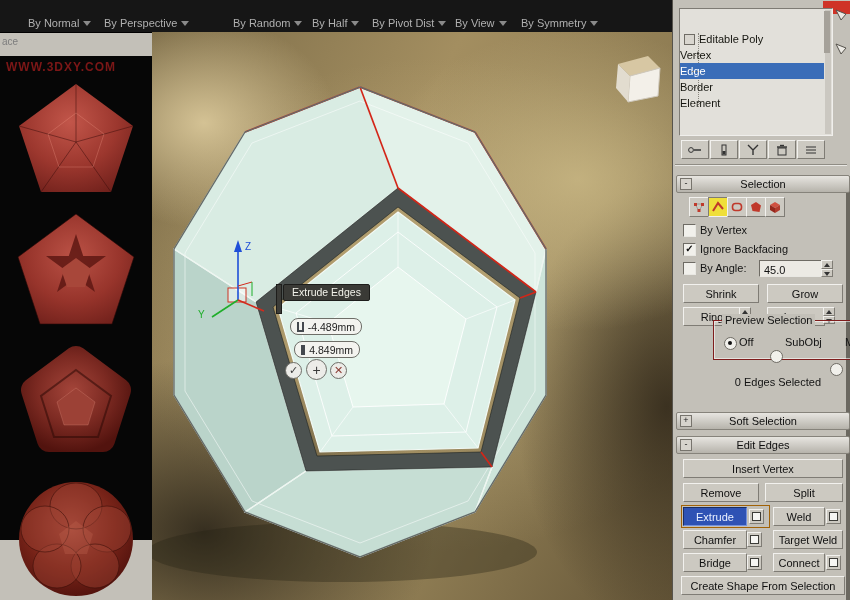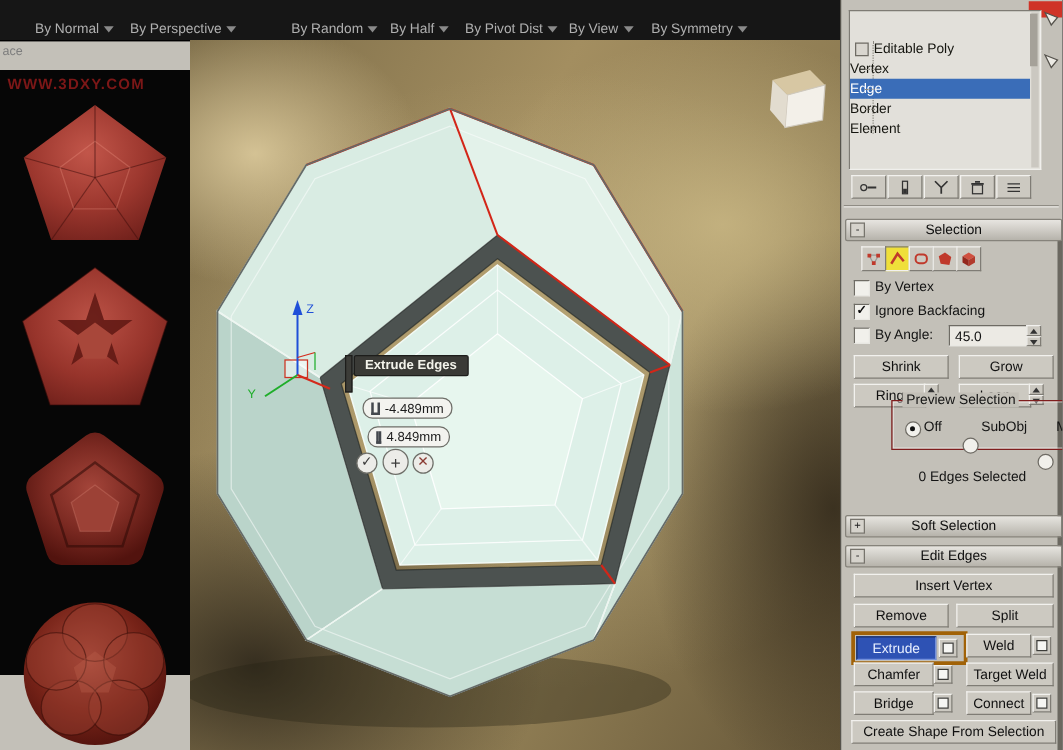--- a/index.html
+++ b/index.html
@@ -25,21 +25,21 @@
     background:
       radial-gradient(ellipse 190px 150px at 10% 16%, rgba(216,198,152,.95), rgba(216,198,152,0) 70%),
       radial-gradient(ellipse 280px 210px at 82% 26%, rgba(201,183,132,.85), rgba(201,183,132,0) 72%),
       radial-gradient(ellipse 200px 300px at 99% 66%, rgba(52,43,28,.9), rgba(52,43,28,0) 75%),
       radial-gradient(ellipse 320px 240px at 10% 88%, rgba(48,41,28,.95), rgba(48,41,28,0) 72%),
       radial-gradient(ellipse 430px 330px at 55% 48%, rgba(208,190,140,.5), rgba(208,190,140,0) 75%),
       linear-gradient(118deg,#7c6c48,#a38e60 38%,#8d7b52 68%,#655638);}
 
   
   .caddy-label{position:absolute;left:131px;top:252px;height:15px;line-height:15px;background:#3a3a36;
-    color:#f2f2ea;font-size:10.5px;padding:0 8px;border:1px solid #1d1d1b;border-radius:2px;white-space:nowrap;font-weight:bold;}
+    color:#f2f2ea;font-size:10.5px;padding:0 8px;border:1px solid #1d1d1b;border-radius:2px;white-space:nowrap;}
   .caddy-stem{position:absolute;left:124px;top:252px;width:4px;height:28px;background:#3c3c38;border:1px solid #1d1d1b;}
   .caddy-field{position:absolute;height:15px;background:#f3f3ef;border:1px solid #6e6e68;border-radius:8px;
     display:flex;align-items:center;gap:4px;padding:0 6px;font-size:10.5px;color:#1c1c1c;white-space:nowrap;}
   .caddy-ic{width:9px;height:8px;border-left:2px solid #44484e;border-right:2px solid #44484e;border-bottom:2px solid #44484e;}
   .caddy-btn{position:absolute;border-radius:50%;background:#ececе8;background:#ecece8;border:1px solid #6e6e68;
     display:flex;align-items:center;justify-content:center;color:#3a3a3a;font-size:11px;line-height:1;}
 
   
   #right-panel{left:672px;top:0;width:178px;height:600px;background:#c3c0b8;border-left:1px solid #56534c;}
   #panel-scroll{right:0;top:176px;width:5px;height:424px;background:#6b6860;}
@@ -81,21 +81,21 @@
   .spin div{flex:1;background:#ccc9c1;border:1px solid;border-color:#f2f1ee #7f7c75 #7f7c75 #f2f1ee;position:relative;}
   .spin div::after{content:"";position:absolute;left:2px;}
   .spin .up::after{top:2px;border-left:3px solid transparent;border-right:3px solid transparent;border-bottom:4px solid #333;}
   .spin .dn::after{top:2px;border-left:3px solid transparent;border-right:3px solid transparent;border-top:4px solid #333;}
 
   .b3{background:#ccc9c1;border:1px solid;border-color:#f2f1ee #7f7c75 #7f7c75 #f2f1ee;
     display:flex;align-items:center;justify-content:center;font-size:11px;color:#101010;white-space:nowrap;}
   .b3.active{background:#2e52b4;color:#e9f0ff;border-color:#1b2e63 #7390dc #7390dc #1b2e63;}
   .mini{width:13px;height:13px;}
   .mini span{width:7px;height:7px;background:#f6f6f3;border:1px solid #3c3c38;display:block;}
-  #extrude-wrap{left:8px;top:505px;width:86px;height:21px;border:3px solid #a16207;display:flex;align-items:center;gap:2px;padding-left:1px;}
+  #extrude-wrap{left:8px;top:505px;width:86px;height:21px;border:1px solid #a16207;display:flex;align-items:center;gap:2px;padding-left:1px;}
 
   .grp{left:6px;top:320px;width:162px;height:38px;border:1px solid #7f1d1d;box-shadow:inset 0 0 0 1px rgba(255,255,255,.55);margin-left:34px;}
   .grp-title{position:absolute;left:8px;top:-7px;background:#c3c0b8;padding:0 3px;font-size:11px;color:#131313;}
   .rd{width:11px;height:11px;border-radius:50%;background:#f1f0eb;border:1px solid #6e6b64;position:relative;}
   .rd.on::after{content:"";position:absolute;left:3px;top:3px;width:4px;height:4px;border-radius:50%;background:#101010;}
 </style>
 </head>
 <body>
 
 <div id="root">

